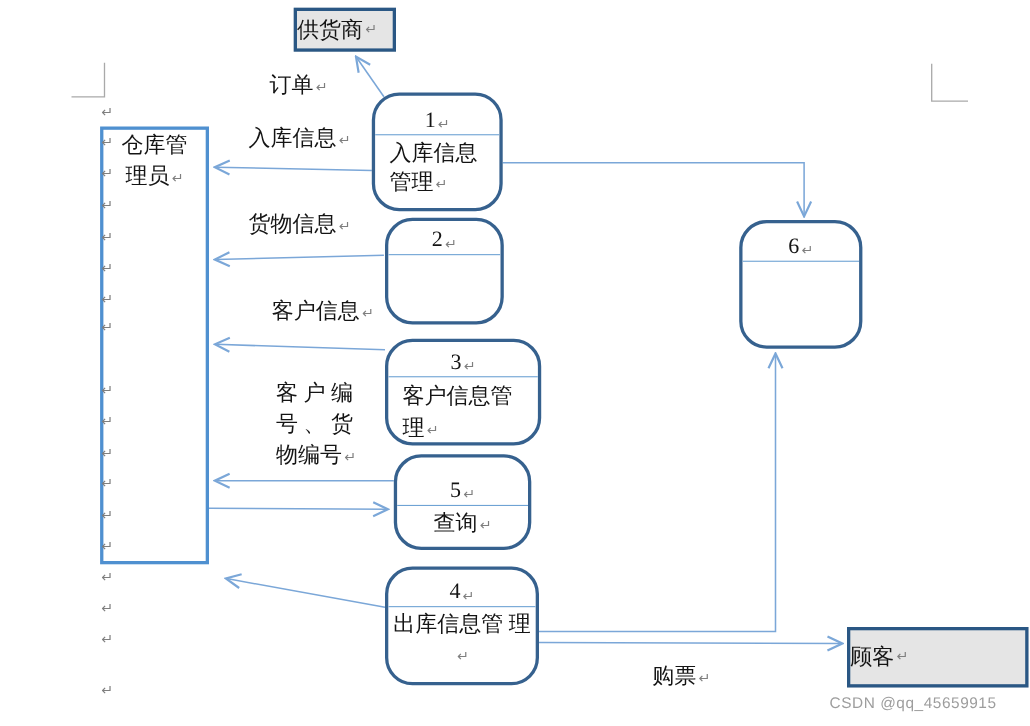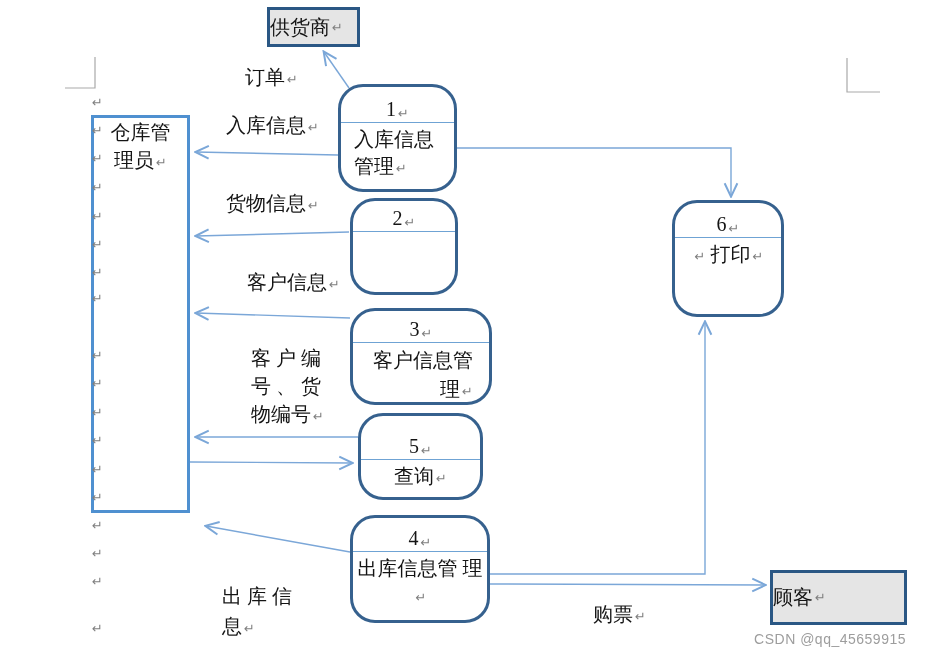--- a/index.html
+++ b/index.html
@@ -86,21 +86,21 @@
   <div class="entity" style="left:267px;top:7px;width:93px;height:40px;">
     <span>供货商</span>
       <span class="pm">↵</span>
   </div>
 
   <div class="manager" style="left:91px;top:115px;width:99px;height:398px;">
     <span class="ln">仓库管</span>
     <span class="ln"><span>理员</span><span class="pm">↵</span></span>
   </div>
 
-  <div class="entity" style="left:770px;top:570px;width:137px;height:55px;">
+  <div class="entity" style="left:770px;top:570px;width:165px;height:55px;">
     <span>顾客</span>
       <span class="pm">↵</span>
   </div>
 
   <div class="proc" style="left:338px;top:84px;width:119px;height:108px;">
     <div class="num" style="height:36px;">
       <span>1</span>
         <span class="pm">↵</span>
     </div>
     <div class="body left">
@@ -114,21 +114,21 @@
       <span>2</span>
         <span class="pm">↵</span>
     </div>
   </div>
 
   <div class="proc" style="left:350px;top:308px;width:142px;height:97px;">
     <div class="num" style="height:32px;">
       <span>3</span>
         <span class="pm">↵</span>
     </div>
-    <div class="body left" style="line-height:29px;text-align:right;">
+    <div class="body left" style="line-height:29px;">
       <span class="ln"><span>客户信息管</span></span>
       <span class="ln"><span>理</span><span class="pm">↵</span></span>
     </div>
   </div>
 
   <div class="proc" style="left:358px;top:413px;width:125px;height:87px;">
     <div class="num" style="height:44px;">
       <span>5</span>
         <span class="pm">↵</span>
     </div>
@@ -145,47 +145,39 @@
     <div class="body center">
       <span class="ln"><span>出库信息管</span></span>
       <span class="ln"><span>理</span><span class="pm">↵</span></span>
     </div>
   </div>
 
   <div class="proc" style="left:672px;top:200px;width:112px;height:117px;">
     <div class="num" style="height:35px;">
       <span>6</span>
         <span class="pm">↵</span>
-    </div>
-    <div class="body center">
-      <span class="ln"><span class="pm">↵</span></span>
-      <span class="ln"><span>打印</span><span class="pm">↵</span></span>
     </div>
   </div>
 
   <div class="flabel" style="left:245px;top:64px;">
     <span>订单</span><span class="pm">↵</span>
   </div>
   <div class="flabel" style="left:226px;top:112px;">
     <span>入库信息</span><span class="pm">↵</span>
   </div>
   <div class="flabel" style="left:226px;top:190px;">
     <span>货物信息</span><span class="pm">↵</span>
   </div>
   <div class="flabel" style="left:247px;top:269px;">
     <span>客户信息</span><span class="pm">↵</span>
   </div>
   <div class="flabel" style="left:251px;top:344px;line-height:28px;">
     <span class="ln">客 户 编</span>
     <span class="ln">号 、 货</span>
     <span class="ln"><span>物编号</span><span class="pm">↵</span></span>
-  </div>
-  <div class="flabel" style="left:222px;top:581px;line-height:30px;">
-    <span class="ln">出 库 信</span>
-    <span class="ln"><span>息</span><span class="pm">↵</span></span>
   </div>
   <div class="flabel" style="left:593px;top:601px;">
     <span>购票</span><span class="pm">↵</span>
   </div>
 
   <div class="watermark">CSDN @qq_45659915</div>
 
 <span class="margin-pm" style="left: 92px; top: 96px;">↵</span>
     <span class="margin-pm" style="left: 92px; top: 124px;">↵</span>
     <span class="margin-pm" style="left: 92px; top: 152px;">↵</span>

